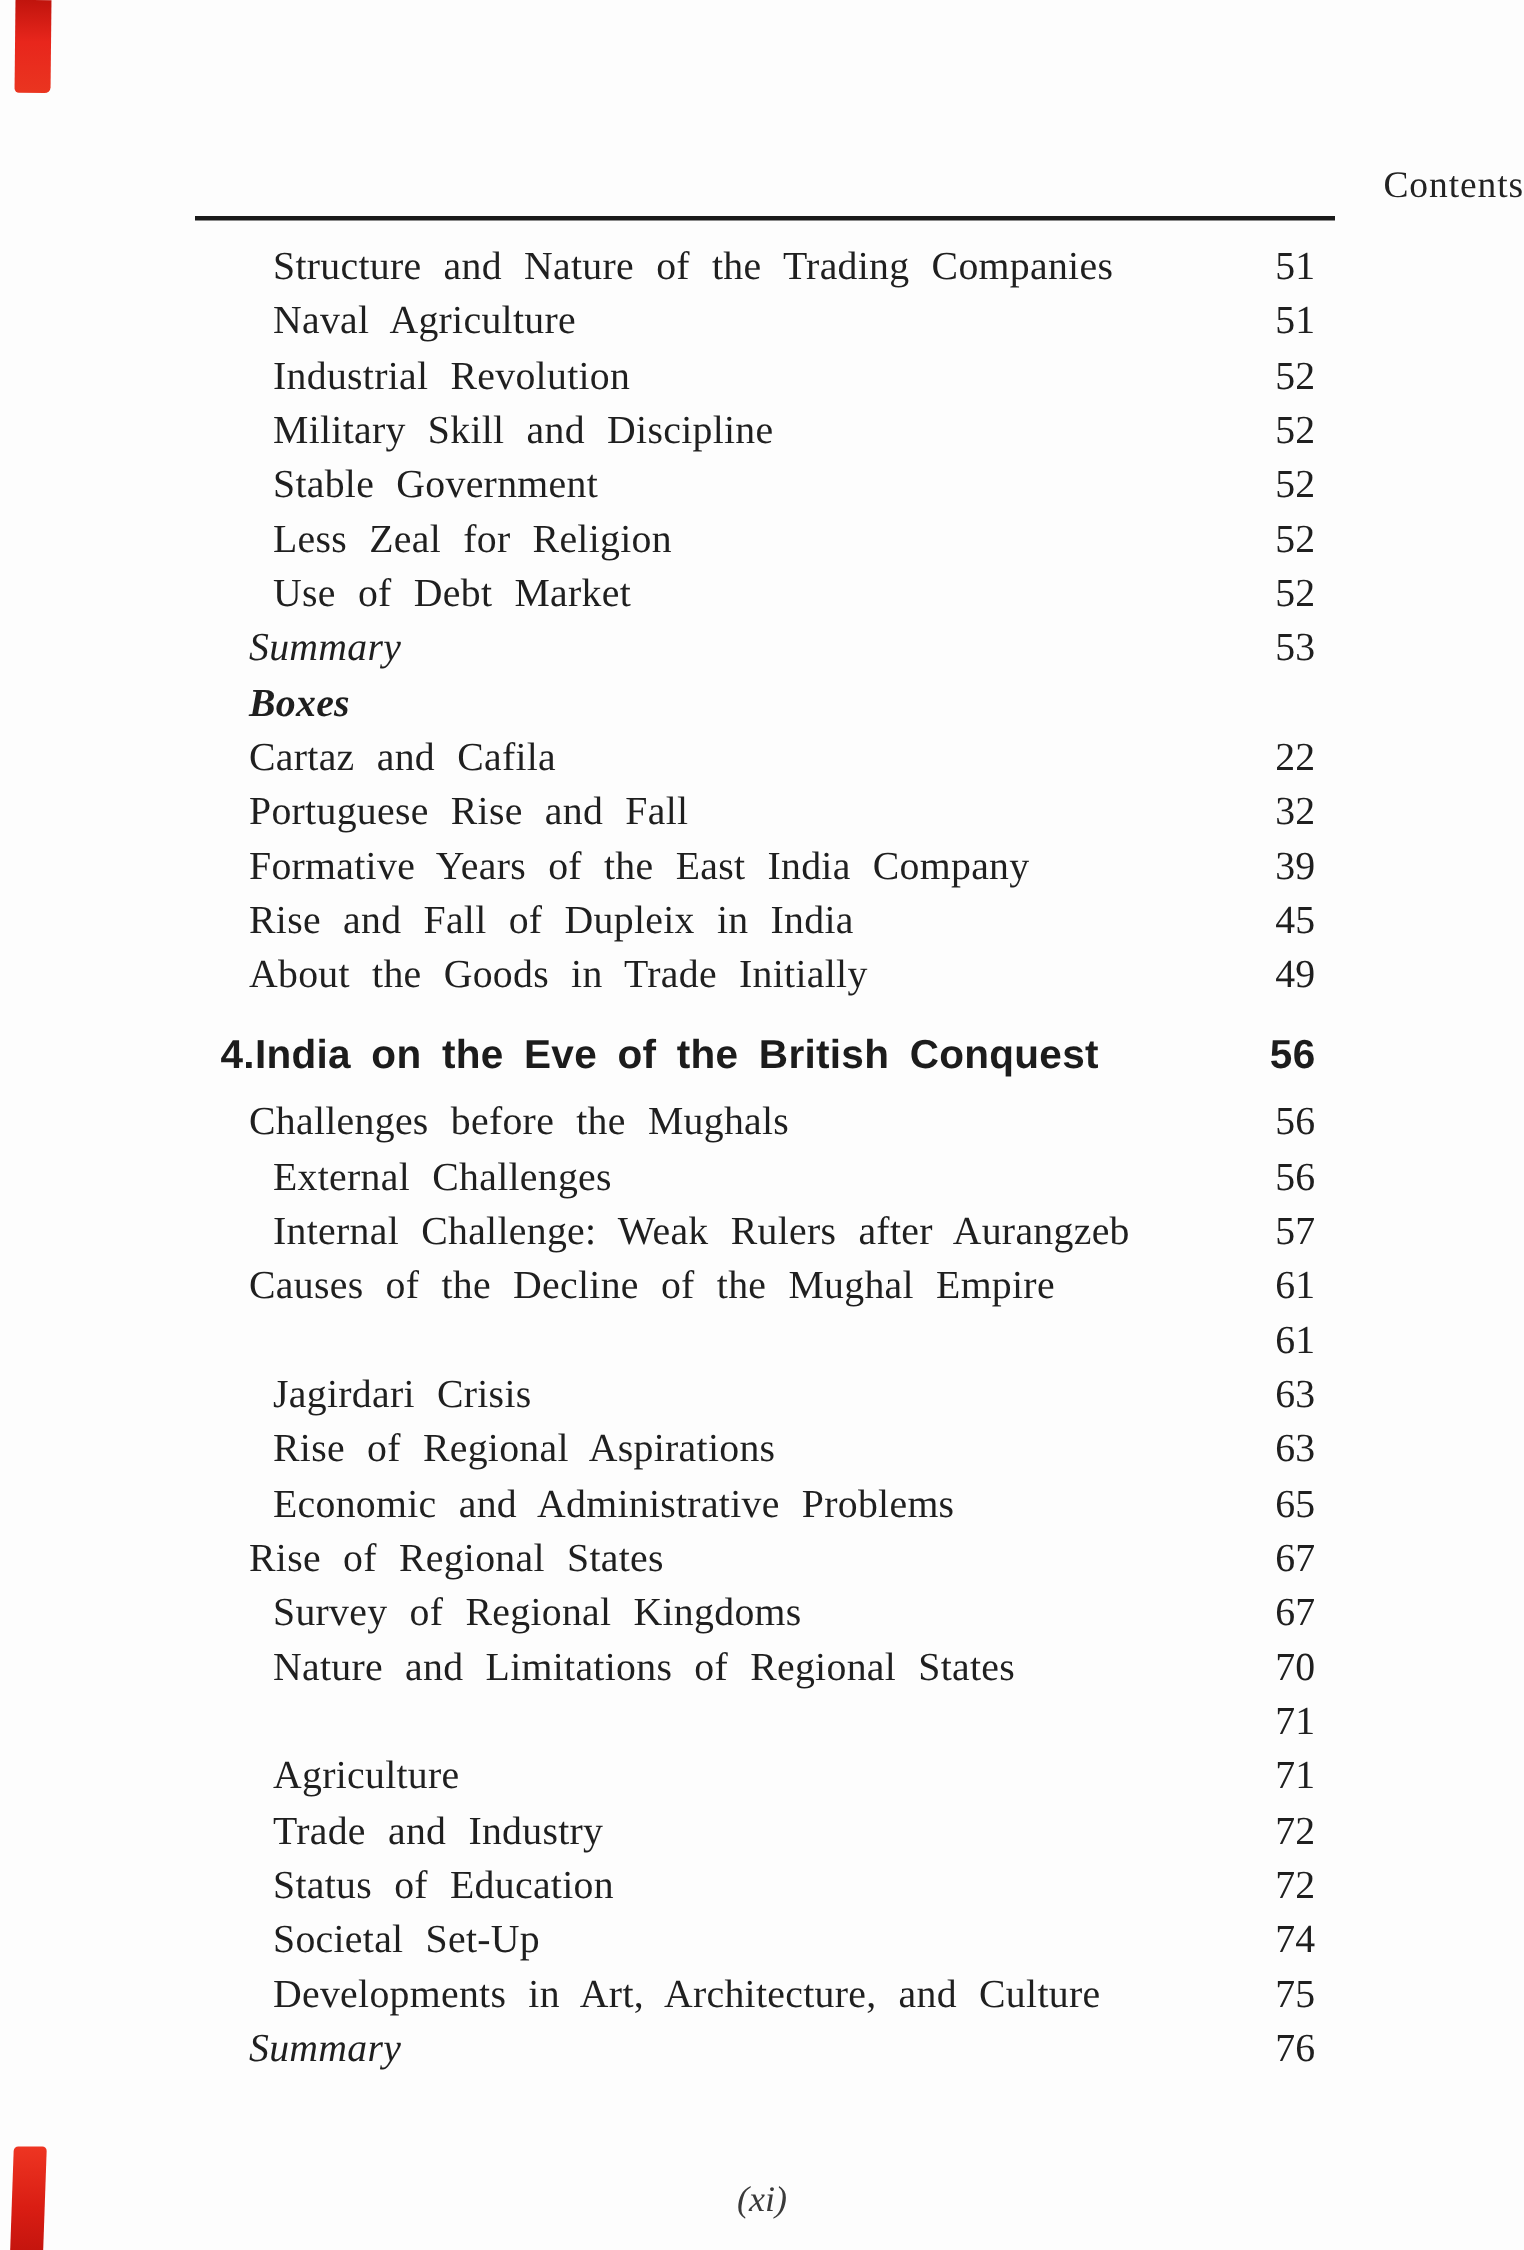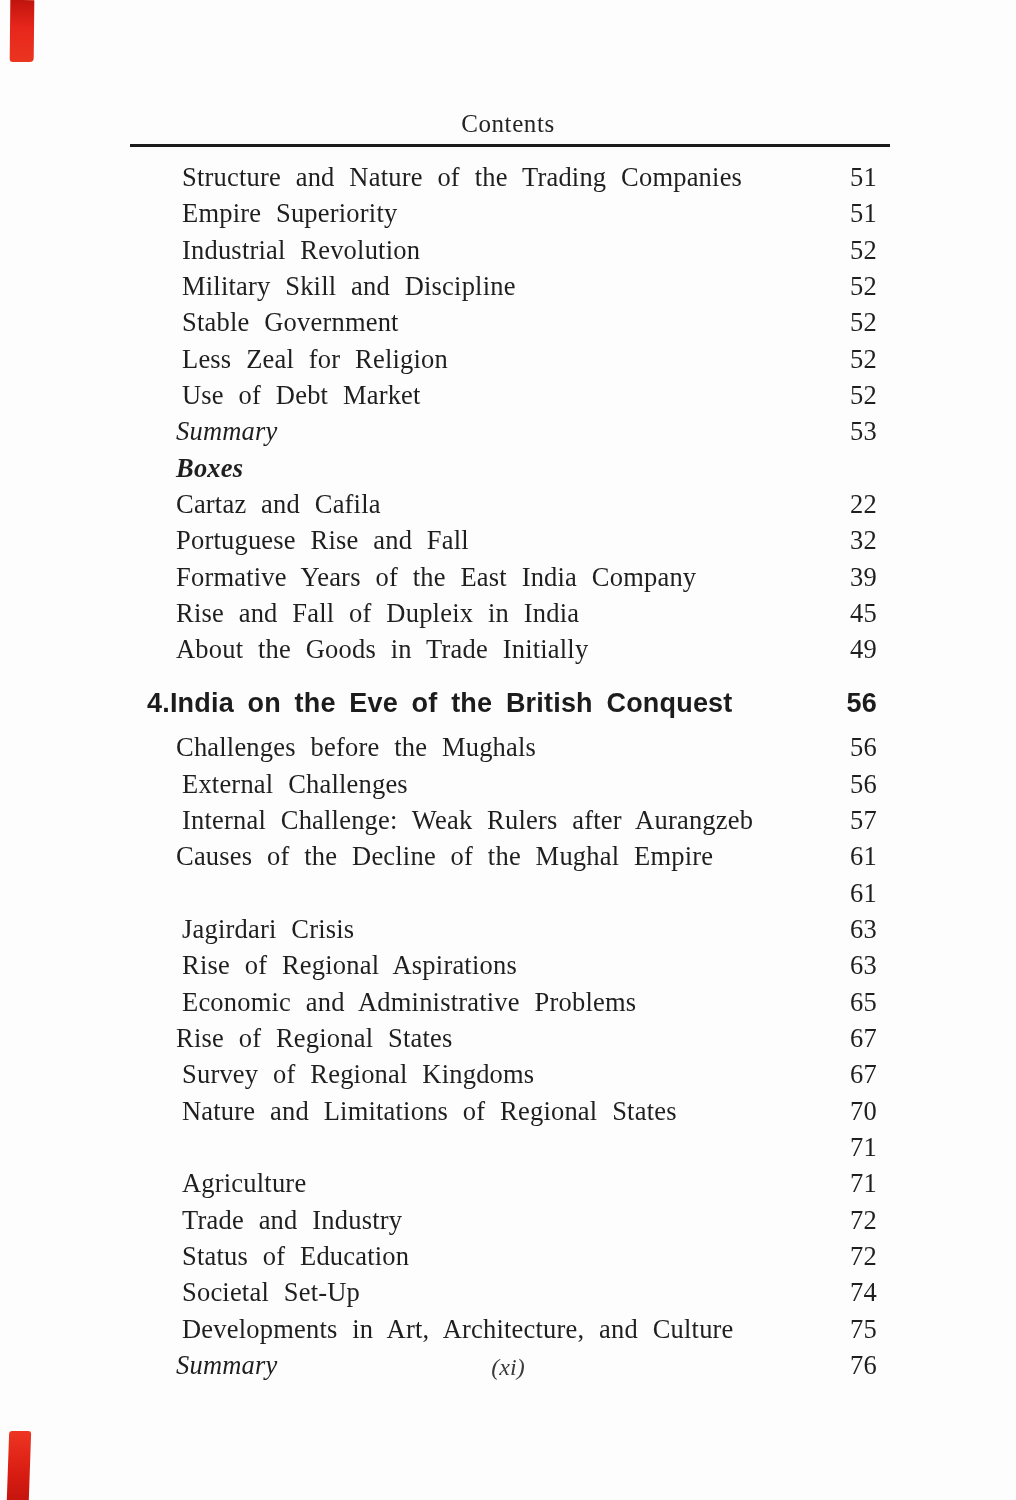--- a/index.html
+++ b/index.html
@@ -27,21 +27,21 @@
   .edge-mark.bottom {
     left: 8px; top: 1431px; width: 22px; height: 69px;
     border-radius: 3px 3px 0 0;
     background: linear-gradient(180deg, #ee3522 0%, #d91d13 60%, #c5150e 100%);
     transform: skewX(-2deg);
   }
 
   .header-title {
     position: absolute;
     left: 0; right: 0; top: 110px;
-    text-align: center;
+    text-align: right;
     font-size: 25px;
     letter-spacing: 0.6px;
     color: #232323;
   }
   .header-rule {
     position: absolute;
     left: 130px; top: 144px;
     width: 760px; height: 3px;
     background: #1b1b1b;
   }
@@ -58,41 +58,41 @@
     line-height: 36.35px;
     font-size: 26.5px;
     word-spacing: 0.30em;
     letter-spacing: 0.2px;
     padding-right: 13px;
     white-space: nowrap;
   }
   .toc-row .fill { flex: 1 1 auto; }
   .toc-row .toc-page { margin-left: 4px; }
 
-  .level-1 .toc-title { margin-left: 46px; font-family: Liberation Serif, serif; }
+  .level-1 .toc-title { margin-left: 36px; font-family: Liberation Serif, serif; }
   .level-2 .toc-title { margin-left: 52px; }
 
   .level-0 {
     font-family: "Liberation Sans", "DejaVu Sans", sans-serif;
     font-weight: 700;
     font-size: 27px;
     word-spacing: 0.22em;
     margin-top: 17px;
     margin-bottom: 8px;
     color: #1c1c1c;
   }
   .level-0 .toc-num { margin-left: 17px; }
   .level-0 .toc-title { margin-left: 0; }
 
   .style-italic .toc-title { font-style: italic; }
   .style-bold-italic .toc-title { font-style: italic; font-weight: 700; }
 
   .footer-label {
     position: absolute;
-    left: 0; right: 0; top: 1354px;
+    left: 0; right: 0; top: 1454px;
     text-align: center;
     font-style: italic;
     font-size: 24px;
     color: #3a3a3a;
   }
 </style>
 </head>
 <body>
 
 <div class="page">
@@ -104,21 +104,21 @@
 
   <div class="header-rule"></div>
 
   <div class="toc-list">
       <div class="toc-row level-2">
         <span class="toc-title">Structure and Nature of the Trading Companies</span>
         <span class="fill"></span>
         <span class="toc-page">51</span>
       </div>
       <div class="toc-row level-2">
-        <span class="toc-title">Empire Superiority</span>
+        <span class="toc-title">Naval Agriculture</span>
         <span class="fill"></span>
         <span class="toc-page">51</span>
       </div>
       <div class="toc-row level-2">
         <span class="toc-title">Industrial Revolution</span>
         <span class="fill"></span>
         <span class="toc-page">52</span>
       </div>
       <div class="toc-row level-2">
         <span class="toc-title">Military Skill and Discipline</span>

